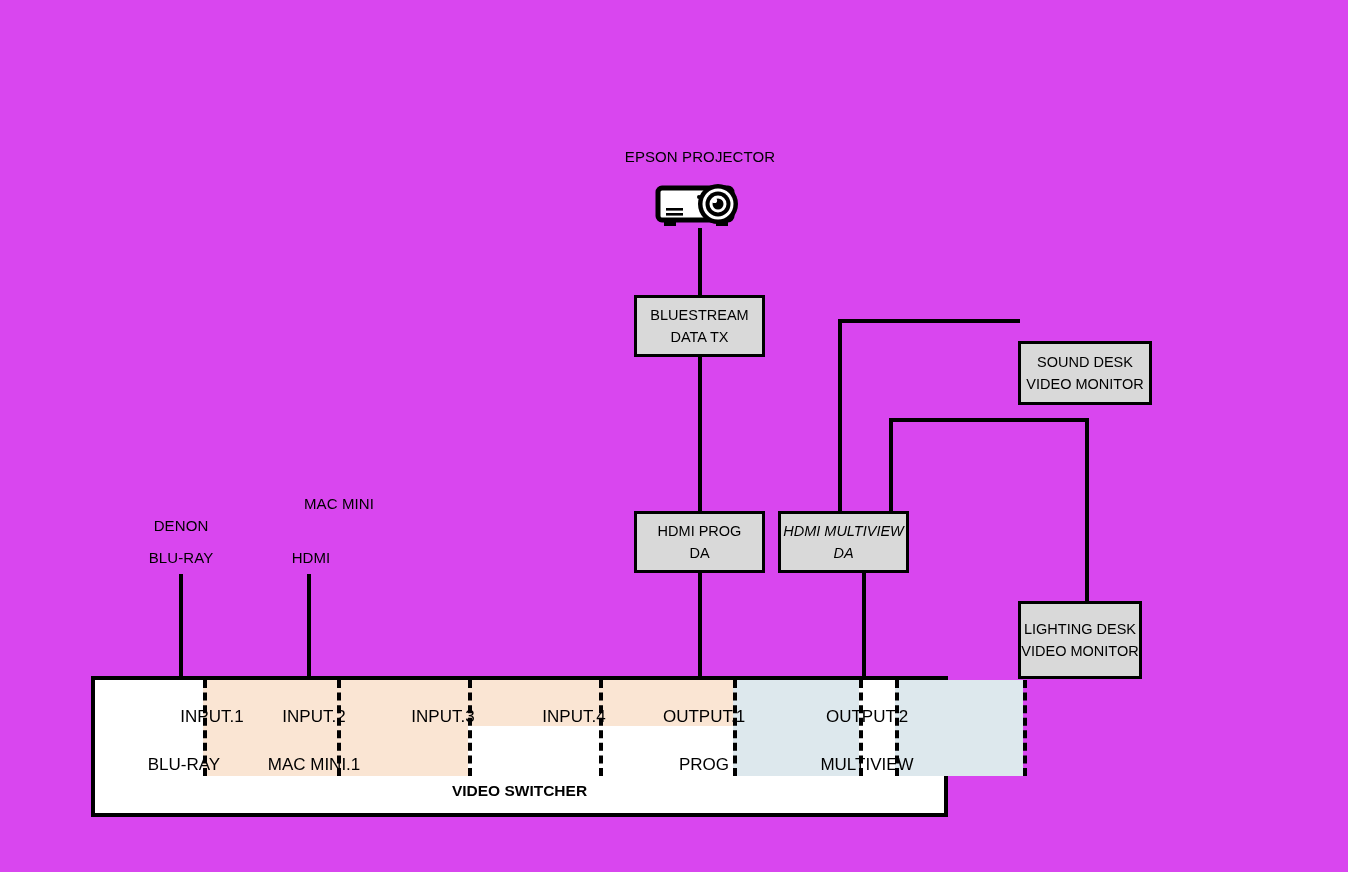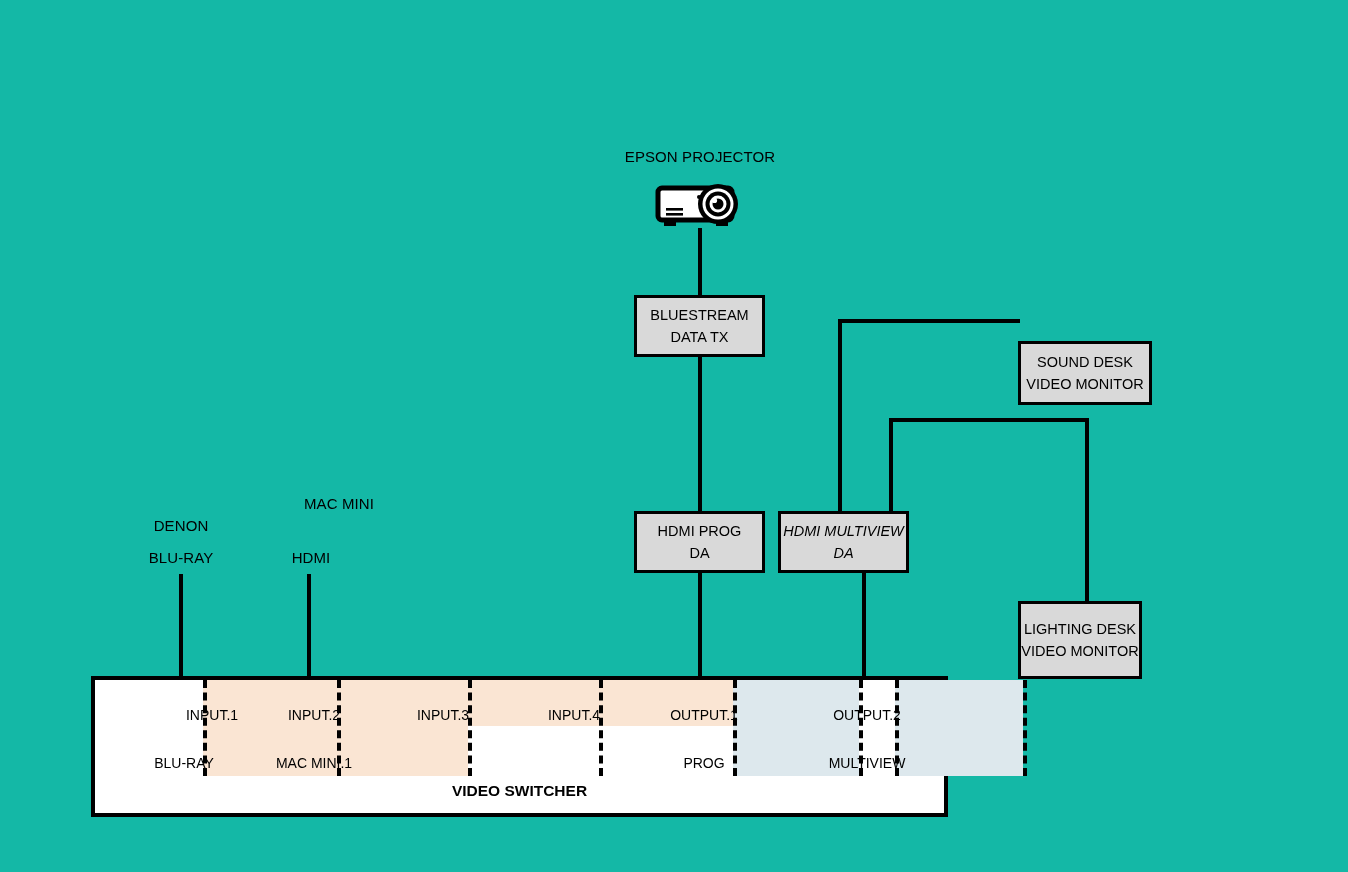--- a/index.html
+++ b/index.html
@@ -8,21 +8,21 @@
     background: #ffffff;
   }
   body {
     font-family: "Liberation Sans", sans-serif;
     -webkit-font-smoothing: antialiased;
   }
   #canvas {
     position: relative;
     width: 1348px;
     height: 872px;
-    background: #14b8a6;
+    background: #d946ef;
     overflow: hidden;
   }
 
   
   .label {
     position: absolute;
     font-size: 15px;
     color: #000000;
     white-space: nowrap;
     letter-spacing: 0.1px;
@@ -79,21 +79,21 @@
   .sw-sep {
     position: absolute;
     top: 0;
     width: 0;
     height: 96px;
     border-left: 4px dashed #000000;
     z-index: 6;
   }
   .sw-port-label {
     position: absolute;
-    font-size: 14px;
+    font-size: 17px;
     color: #000000;
     white-space: nowrap;
     transform: translateX(-50%);
     text-align: right;
     z-index: 7;
   }
   #switcher-title {
     position: absolute;
     left: 0;
     right: 0;

